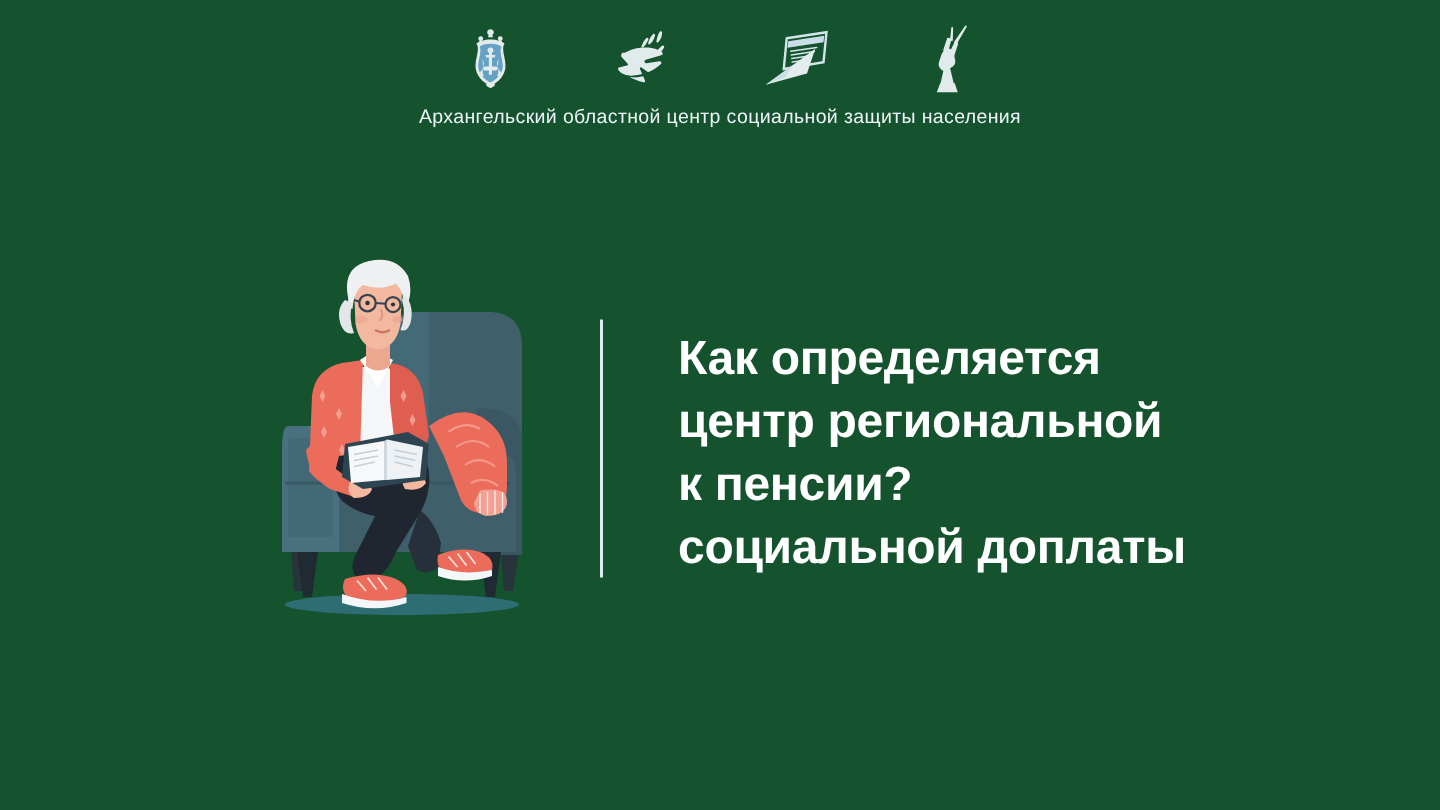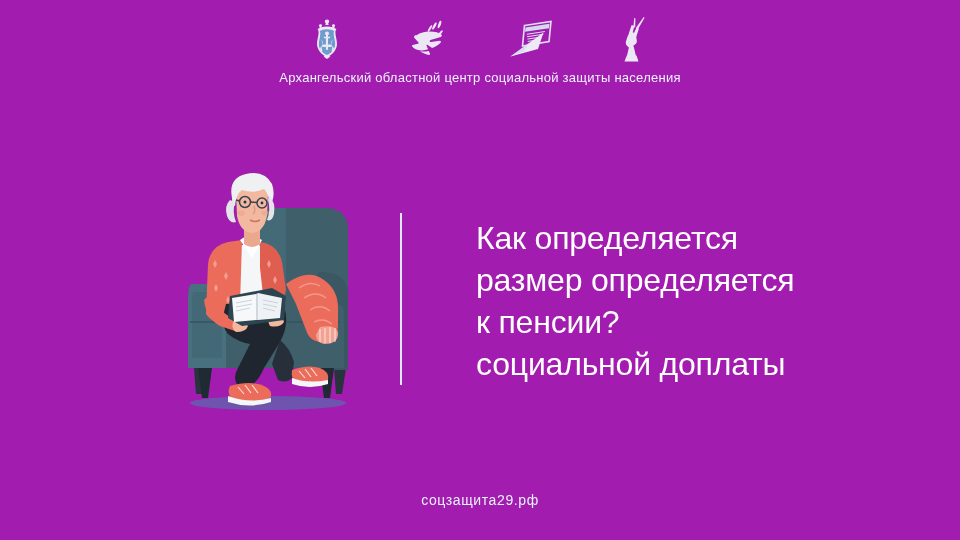--- a/index.html
+++ b/index.html
@@ -96,23 +96,22 @@
 
   
   #headline {
     position: absolute;
     left: 452px;
     top: 58px;
     width: 420px;
     color: #ffffff;
     font-size: 32px;
     line-height: 1.31;
-    font-weight: 400;
+    font-weight: 700;
     letter-spacing: -0.2px;
-    margin-left: 24px;
   }
   #headline .hl-line { display: block; white-space: nowrap; }
 
   
   #footer {
     position: absolute;
     left: 0;
     bottom: 0;
     width: 960px;
     height: 80px;
@@ -125,21 +124,21 @@
     text-align: center;
     color: #e9f3fa;
     font-size: 14px;
     letter-spacing: 0.6px;
     font-weight: 400;
   }
 </style>
 </head>
 <body>
 
-<div id="slide" style="background: #a21caf;">
+<div id="slide" style="background: #14532d;">
 
   <div id="header">
 
     <div id="logo-row">
 
       <div class="logo-mark">
         <svg width="34" height="42" viewBox="0 0 34 42" fill="#f2f7fb">
           <path d="M17 1.5c1.3 0 2.2.9 2.2 2 0 .8-.4 1.4-1 1.8l.5 1.6h-3.4l.5-1.6c-.6-.4-1-1-1-1.8 0-1.1.9-2 2.2-2z"></path>
           <path d="M10.5 6.2c.9 0 1.6.6 1.6 1.4 0 .6-.3 1.1-.8 1.3l.4 1.3h-2.4l.4-1.3c-.5-.2-.8-.7-.8-1.3 0-.8.7-1.4 1.6-1.4zM23.5 6.2c.9 0 1.6.6 1.6 1.4 0 .6-.3 1.1-.8 1.3l.4 1.3h-2.4l.4-1.3c-.5-.2-.8-.7-.8-1.3 0-.8.7-1.4 1.6-1.4z"></path>
           <path d="M17 8.4c4.3 0 7.8 1.3 9.4 2.6-.5 1-1 1.9-1 3.4 0 3.8 1.6 7.2 1.6 11.4 0 6.2-4.6 10.9-10 13.7-5.4-2.8-10-7.5-10-13.7 0-4.2 1.6-7.6 1.6-11.4 0-1.5-.5-2.4-1-3.4C9.2 9.7 12.7 8.4 17 8.4z"></path>
@@ -314,24 +313,21 @@
             <path d="M77 213 L83 221"></path>
           <path d="M84 213 L90 221"></path>
         </g>
       </svg>
     </div>
 
     <div id="divider" style="background: rgb(220, 234, 243);"></div>
 
     <div id="headline">
       <span class="hl-line">Как определяется</span>
-      <span class="hl-line">размер определяется</span>
+      <span class="hl-line">центр региональной</span>
       <span class="hl-line">к пенсии?</span>
       <span class="hl-line">социальной доплаты</span>
     </div>
 
   </div>
 
-  <div id="footer">
-    <div id="site-url">соцзащита29.рф</div>
-  </div>
 
 </div>
 
 </body></html>

